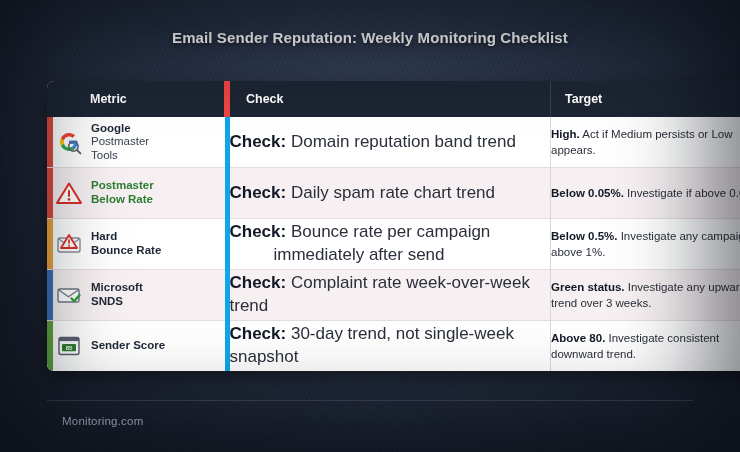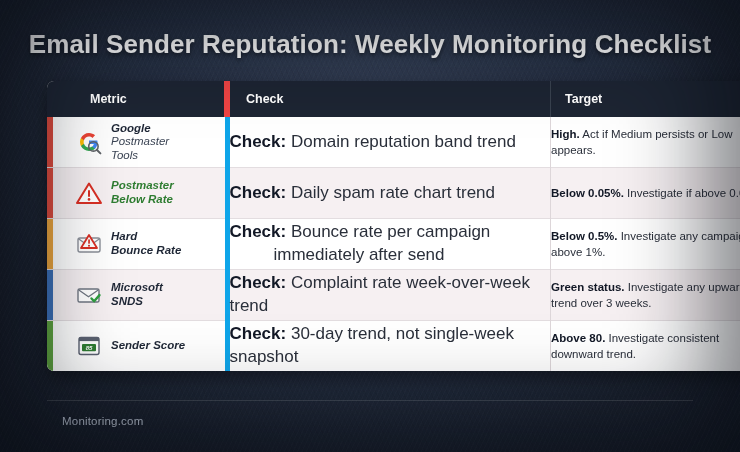--- a/index.html
+++ b/index.html
@@ -38,21 +38,21 @@
     pointer-events: none;
   }
 
   .title {
     position: absolute;
     top: 29px;
     left: 0;
     width: 740px;
     text-align: center;
     color: #ffffff;
-    font-size: 26px;
+    font-size: 15px;
     font-weight: bold;
     letter-spacing: 0.1px;
     text-shadow: 0 2px 4px rgba(0,0,0,0.5);
   }
 
   .card {
     position: absolute;
     left: 47px;
     top: 81px;
     width: 712px;
@@ -100,24 +100,23 @@
   }
   .accent {
     position: absolute;
     left: 0; top: 0; bottom: 0;
     width: 6px;
   }
   .metric-inner {
     display: flex;
     align-items: center;
     gap: 7px;
-    padding-left: 27px;
+    padding-left: 7px;
     height: 100%;
     box-sizing: border-box;
-    font-style: italic;
   }
   .metric-label {
     font-size: 11.5px;
     font-weight: bold;
     color: #1f2736;
     line-height: 1.18;
   }
   .metric-label .sub {
     font-weight: normal;
     color: #3b4454;

